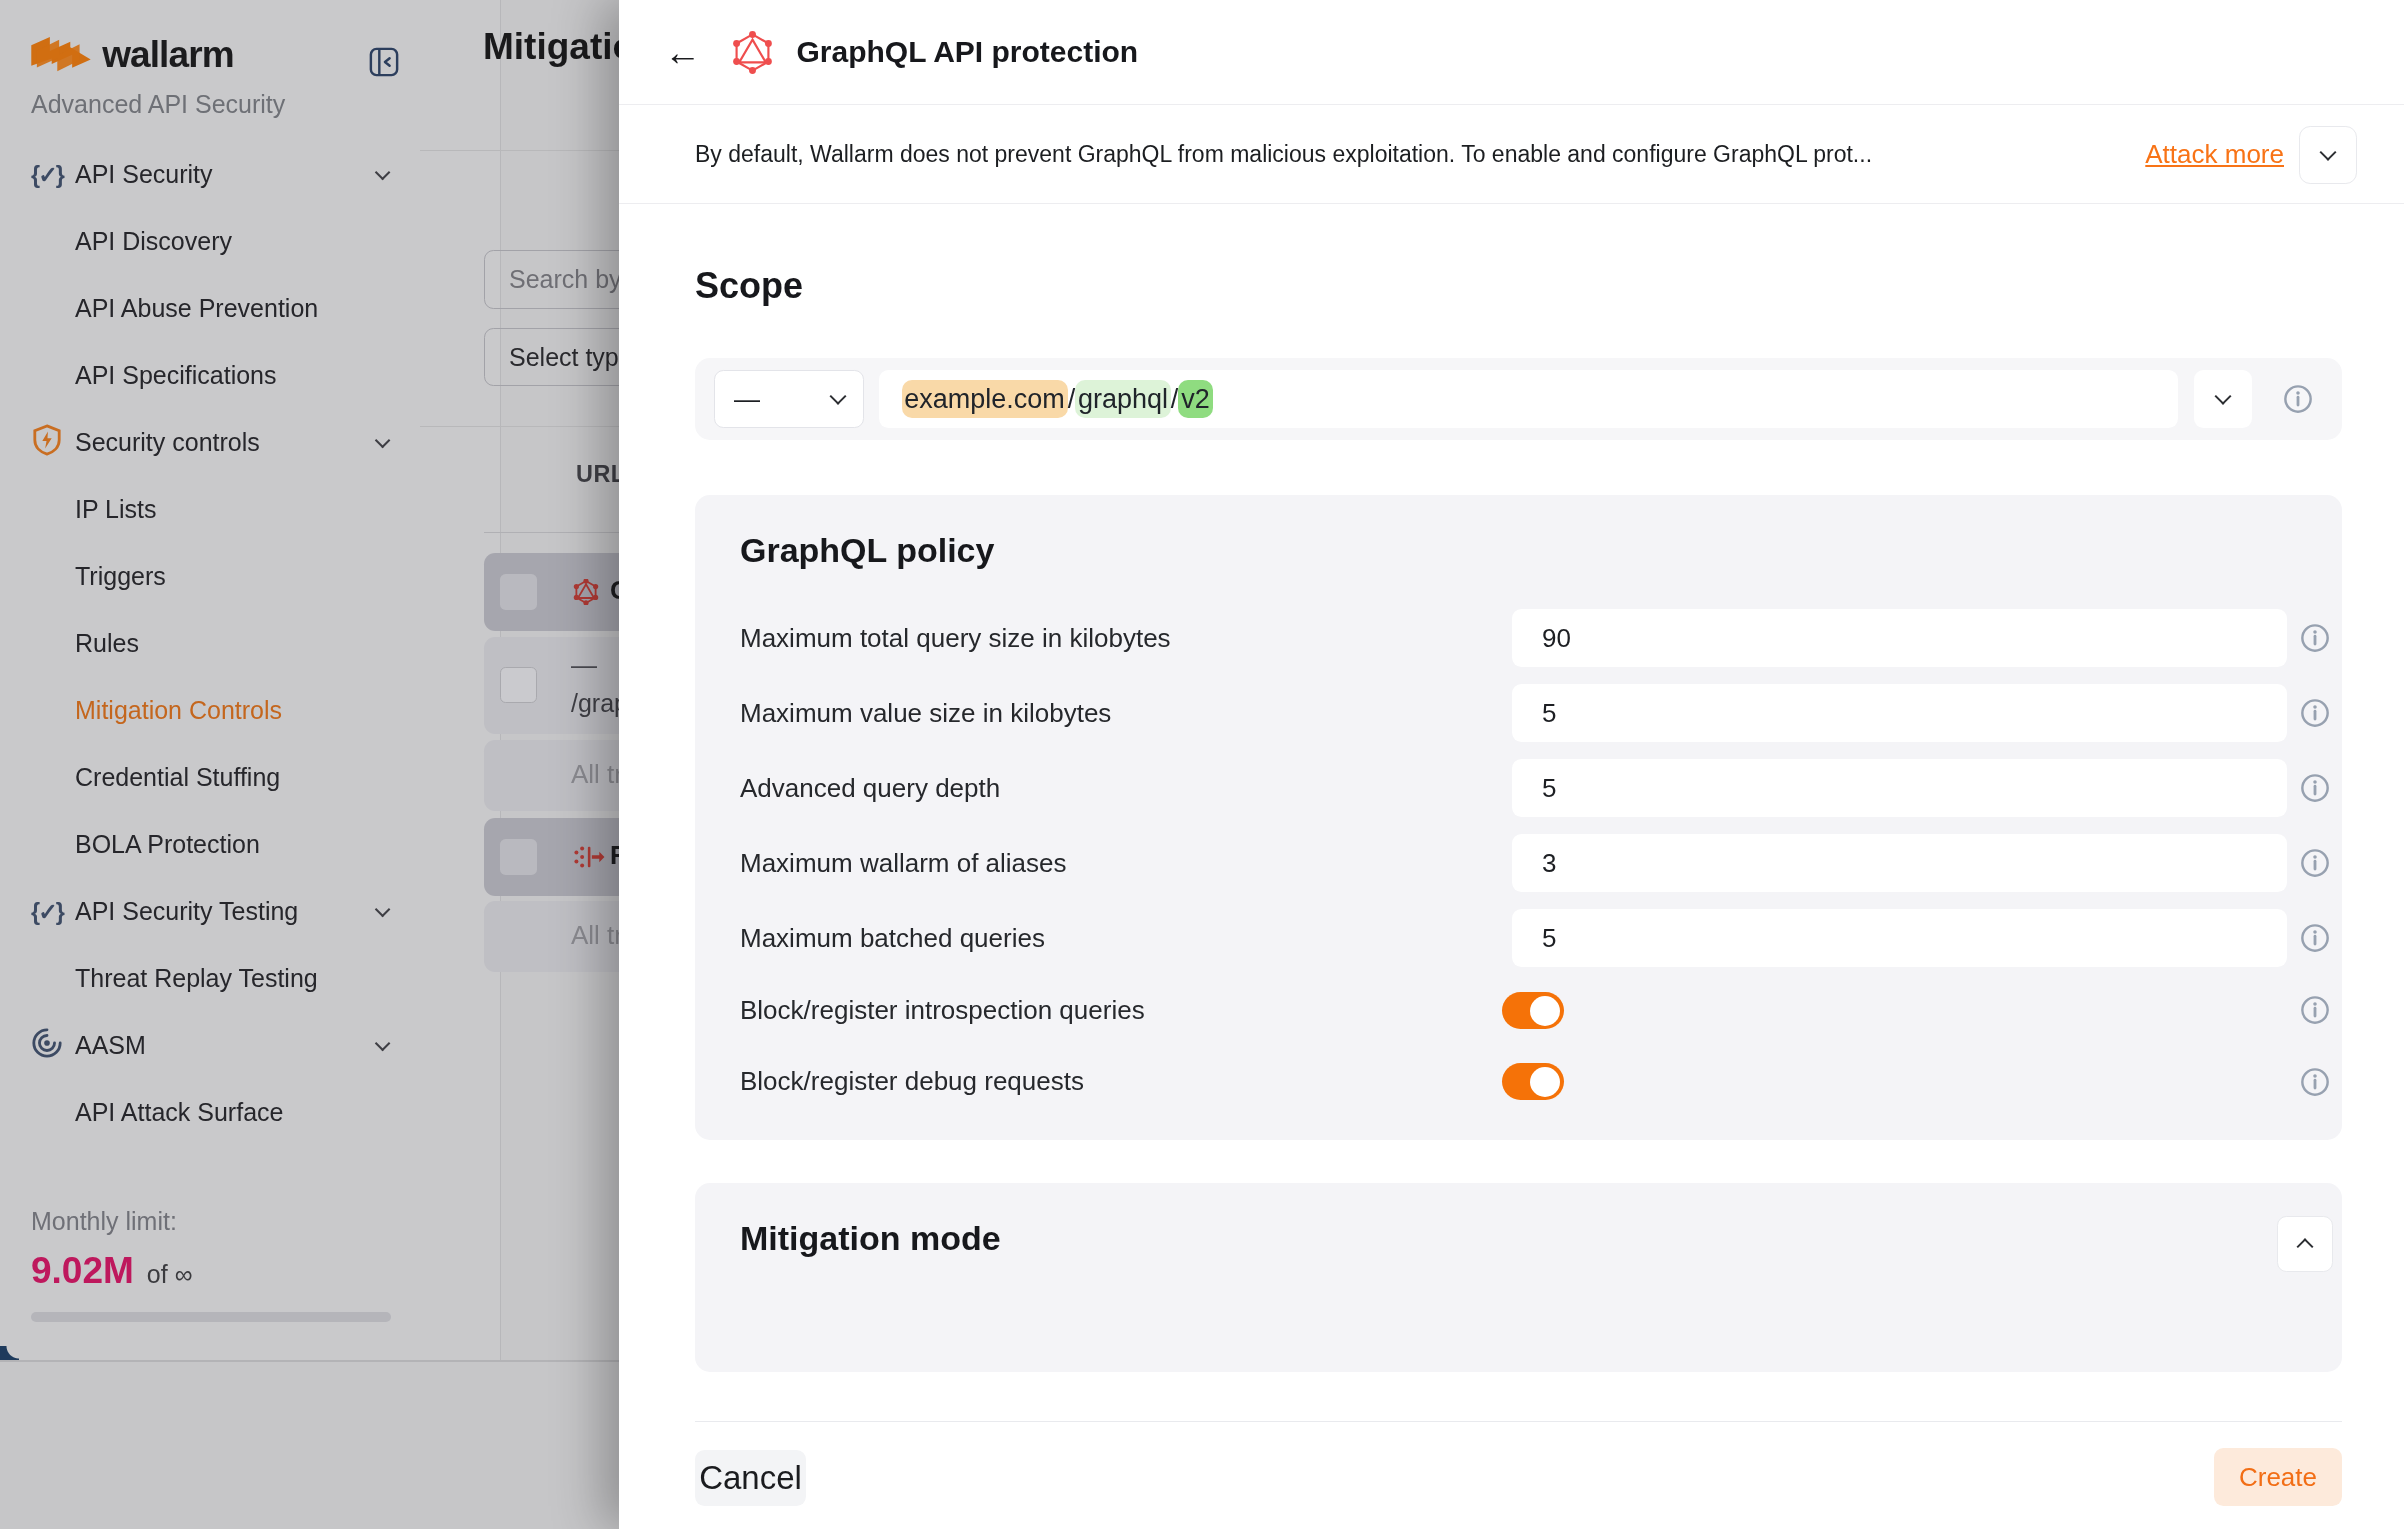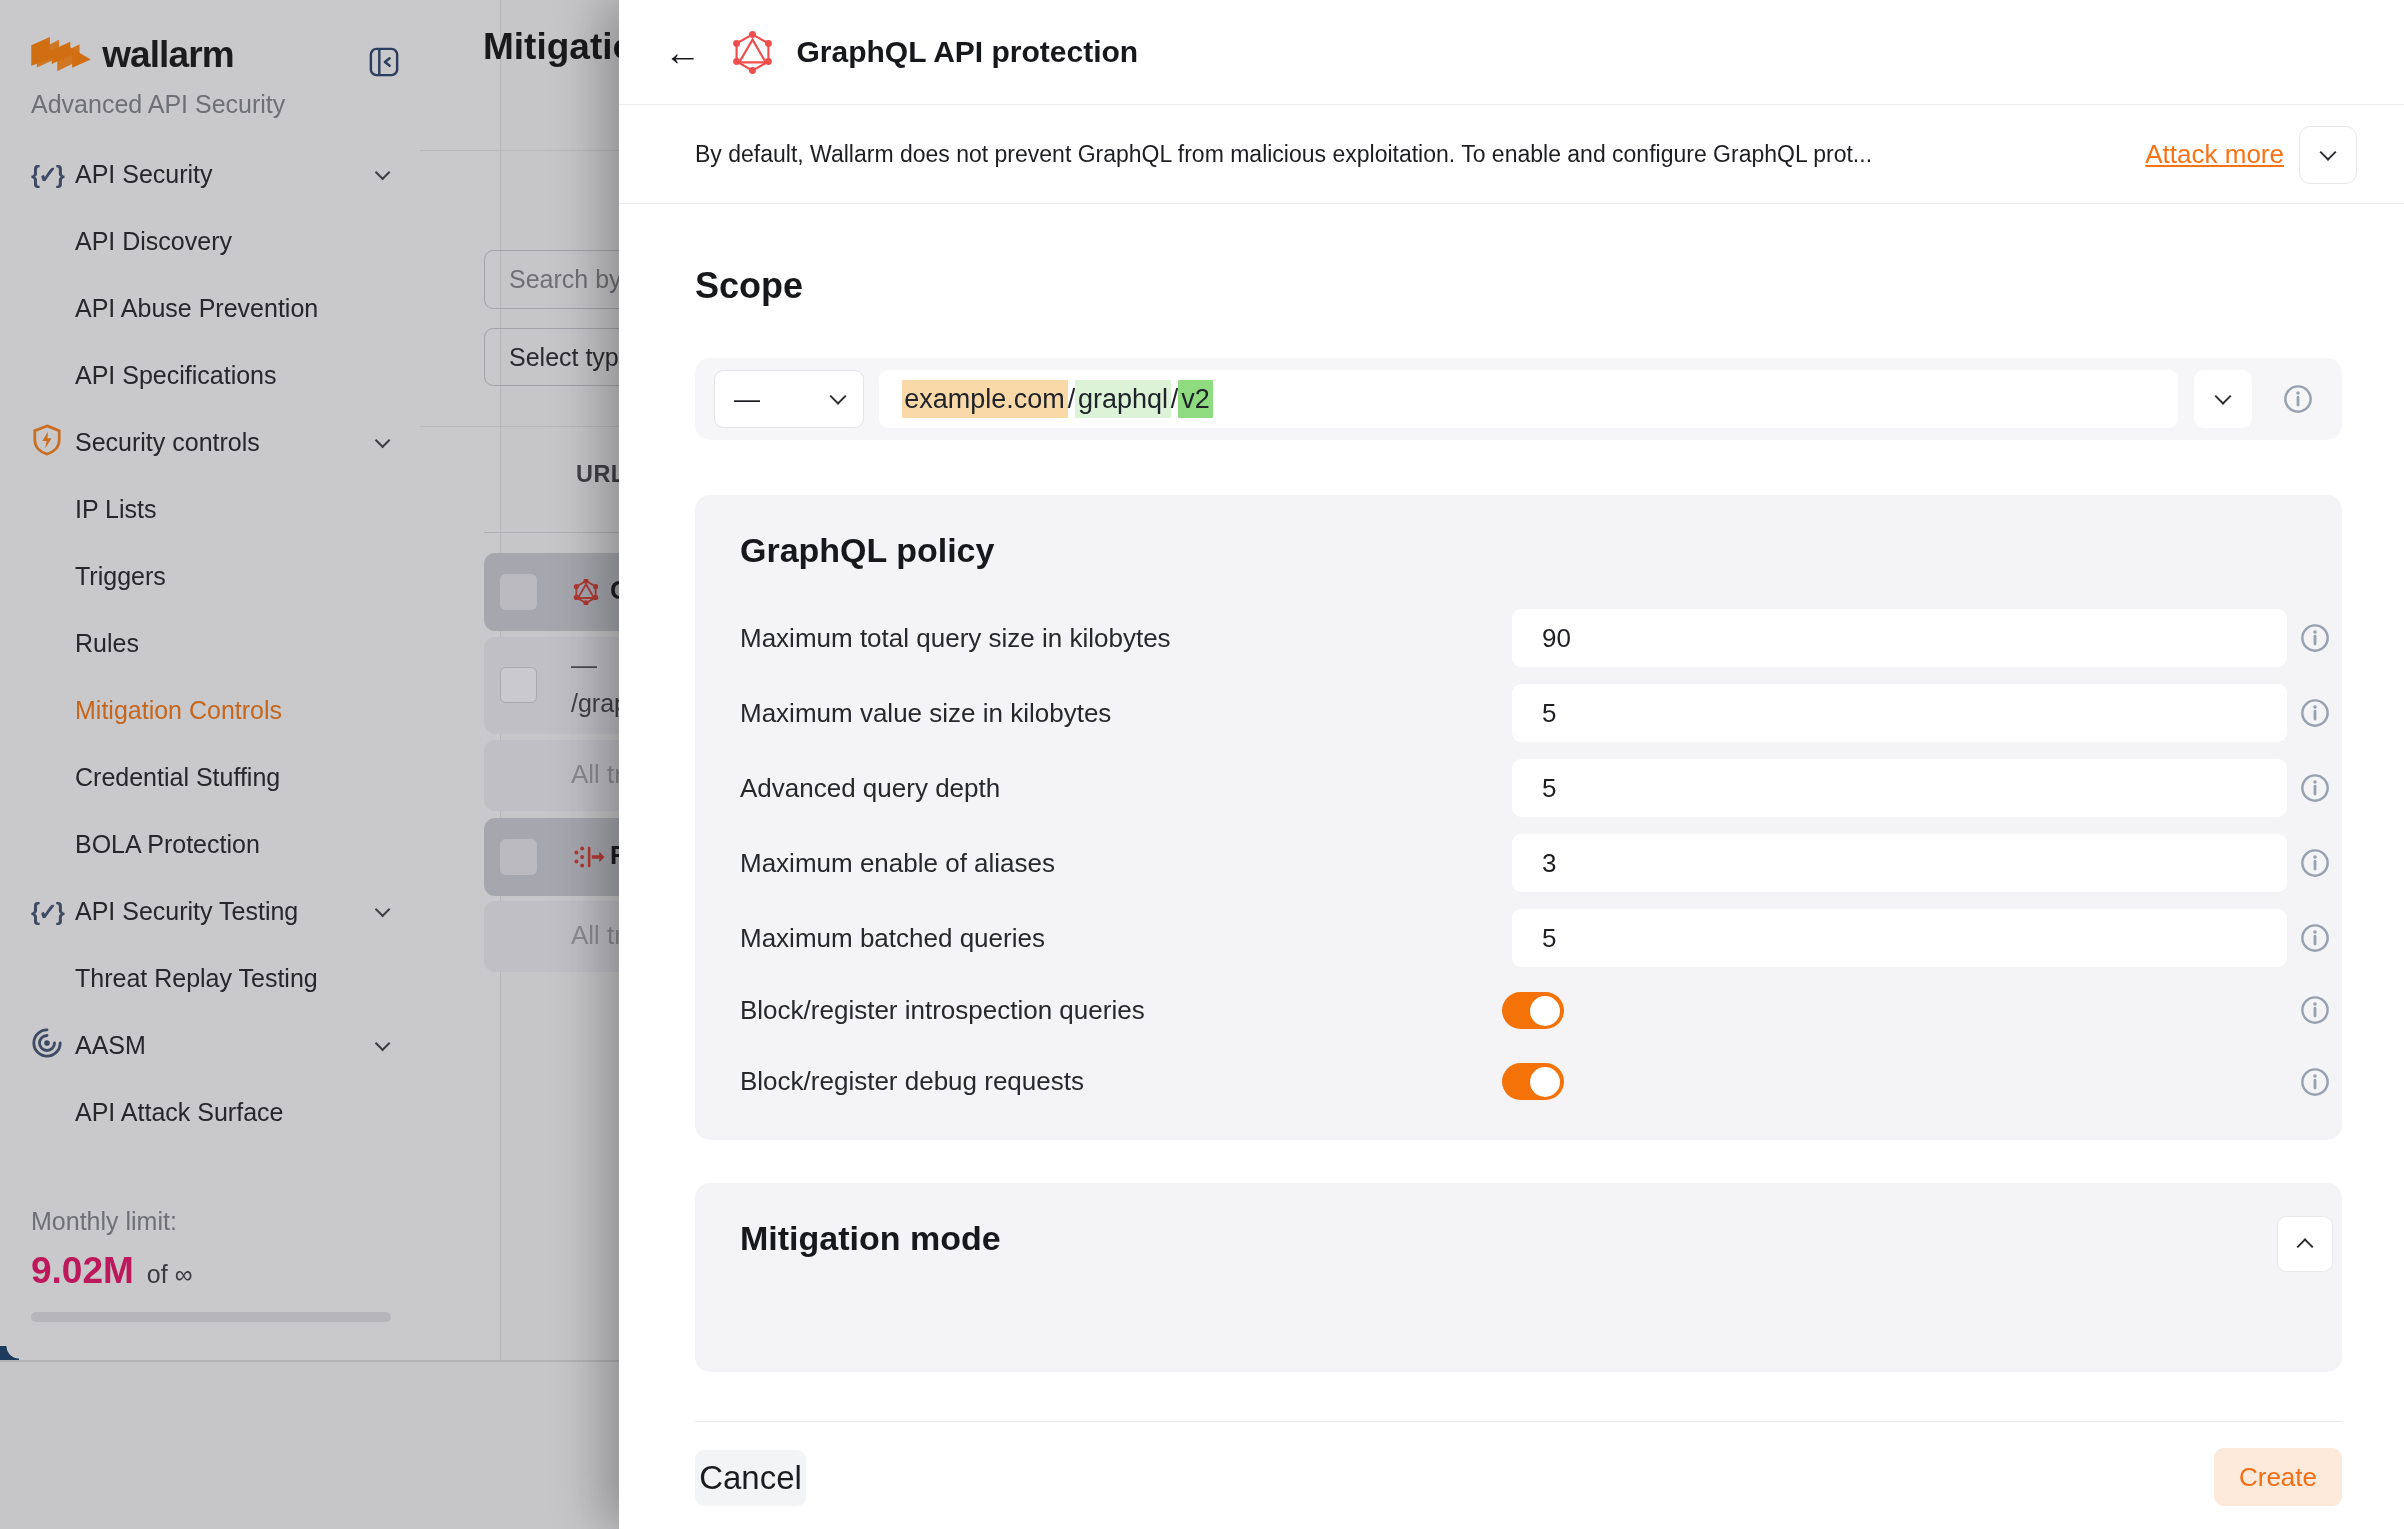--- a/index.html
+++ b/index.html
@@ -71,21 +71,21 @@
   .scope-heading { position:absolute; left:76px; top:265px; font-size:36px; font-weight:700; color:#17181c; }
   .panel { position:absolute; left:76px; width:1647px; background:#f4f4f7; border-radius:15px; }
   #scope-panel { top:358px; height:82px; background:#f6f6f8; }
   .scope-select { position:absolute; left:19px; top:12px; width:150px; height:58px; background:#fff;
                   border:1.4px solid #e3e4e9; border-radius:9.4px; display:flex; align-items:center;
                   padding:0 19px; cursor:pointer; }
   .scope-select .dash { font-size:26px; color:#1d1f23; flex:1; }
   .scope-url { position:absolute; left:184px; top:12px; width:1299px; height:58px; background:#fff;
                border-radius:9.4px; display:flex; align-items:center; padding-left:22.5px;
                font-size:27px; color:#20242a; cursor:text; }
-  .hl { padding:3.7px 2.8px; border-radius:1px; }
+  .hl { padding:3.7px 2.8px; border-radius:10px; }
   .scope-chevbtn { position:absolute; left:1499px; top:12px; width:58px; height:58px; background:#fff;
                    border-radius:9.4px; display:flex; align-items:center; justify-content:center; cursor:pointer; }
   .info-ico { position:absolute; width:30px; height:30px; }
   #policy-panel { top:495px; height:645px; }
   .panel-heading { position:absolute; left:45px; font-size:34px; font-weight:700; color:#17181c; }
   .p-label { position:absolute; left:45px; font-size:26px; color:#26282c; line-height:58px; white-space:nowrap; }
   .p-input { position:absolute; left:817px; width:775px; height:58px; background:#fff; border-radius:9.4px;
              display:flex; align-items:center; padding-left:30px; font-size:26px; color:#1d1f23; cursor:text; }
   .toggle { position:absolute; left:807px; width:62px; height:37px; background:#f57208; border-radius:20.6px;
             cursor:pointer; }
@@ -355,21 +355,21 @@
             </svg></span>
           <div class="p-label" style="top: 264px;">Advanced query depth</div>
           <div class="p-input" style="top: 264px;">
             <span>5</span>
           </div>
           <span class="info-ico" style="left: 1605px; top: 278px;"><svg width="30" height="30" viewBox="0 0 32 32">
               <circle cx="16" cy="16" r="13.5" fill="none" stroke="#97a1b0" stroke-width="2.6"></circle>
               <line x1="16" y1="14" x2="16" y2="22.5" stroke="#97a1b0" stroke-width="3" stroke-linecap="round"></line>
               <circle cx="16" cy="9.5" r="1.9" fill="#97a1b0"></circle>
             </svg></span>
-          <div class="p-label" style="top: 339px;">Maximum enable of aliases</div>
+          <div class="p-label" style="top: 339px;">Maximum wallarm of aliases</div>
           <div class="p-input" style="top: 339px;">
             <span>3</span>
           </div>
           <span class="info-ico" style="left: 1605px; top: 353px;"><svg width="30" height="30" viewBox="0 0 32 32">
               <circle cx="16" cy="16" r="13.5" fill="none" stroke="#97a1b0" stroke-width="2.6"></circle>
               <line x1="16" y1="14" x2="16" y2="22.5" stroke="#97a1b0" stroke-width="3" stroke-linecap="round"></line>
               <circle cx="16" cy="9.5" r="1.9" fill="#97a1b0"></circle>
             </svg></span>
           <div class="p-label" style="top: 414px;">Maximum batched queries</div>
           <div class="p-input" style="top: 414px;">

